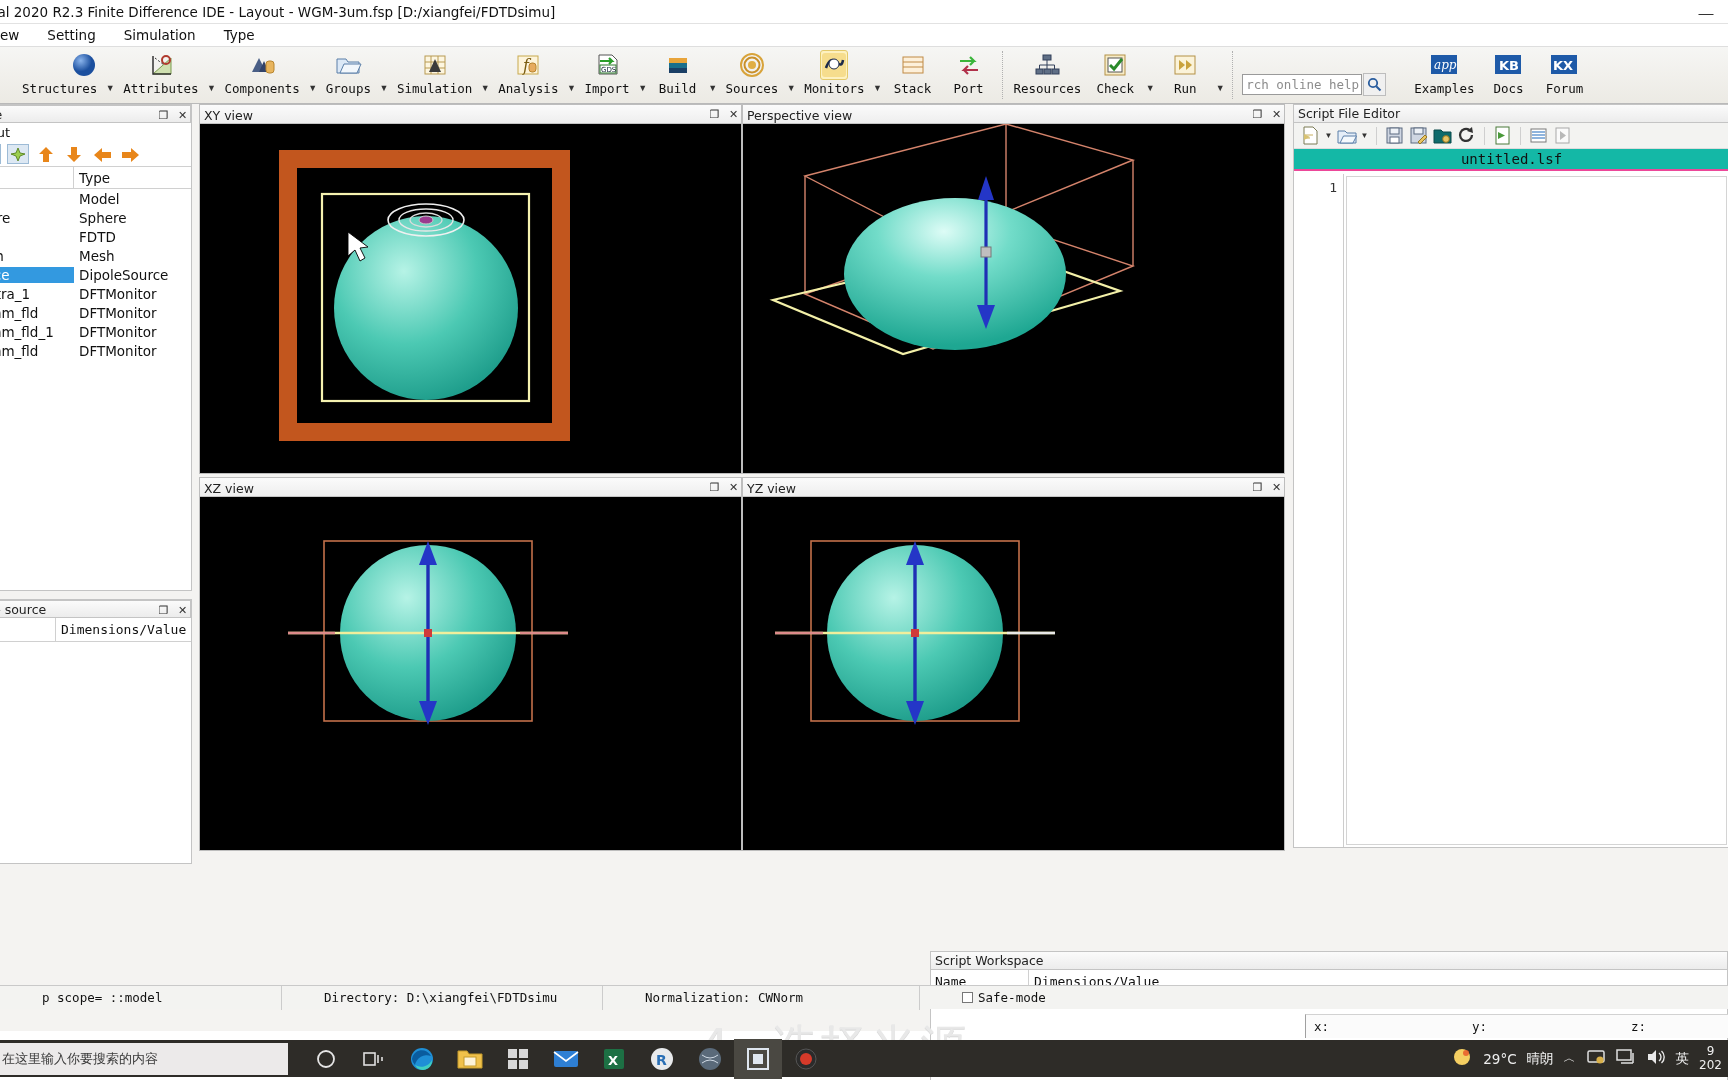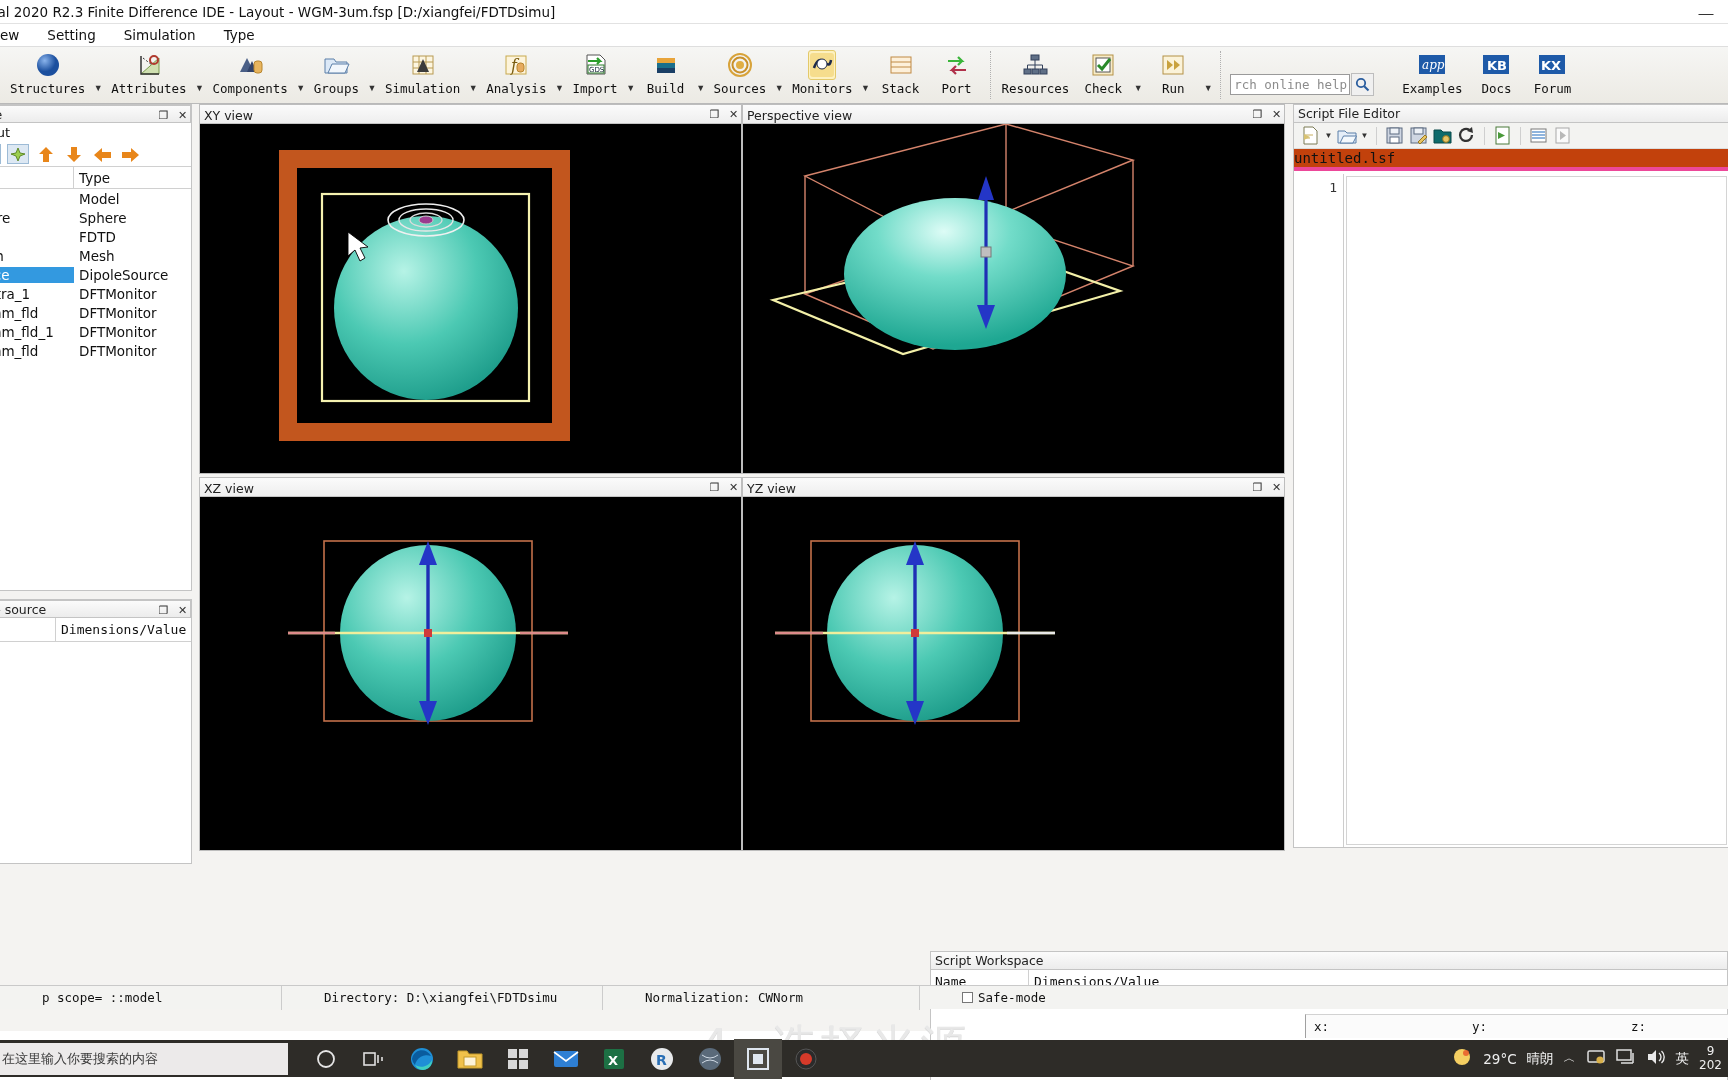--- a/index.html
+++ b/index.html
@@ -111,22 +111,22 @@
               padding-left:4px; position:relative; }
   .vp-canvas { position:absolute; left:0; right:0; top:19px; bottom:0; background:#000; overflow:hidden; }
   
   #script-editor { position:absolute; left:1293px; top:0; width:437px; height:744px;
                    background:#fff; border:1px solid #c4c4c4; }
   #se-toolbar { height:26px; background:#f3f3f1; border-bottom:1px solid #dcdcdc;
                 display:flex; align-items:center; gap:3px; padding-left:6px; }
   .se-btn { width:21px; height:21px; display:flex; align-items:center; justify-content:center; }
   .se-caret { width:9px; display:flex; align-items:center; justify-content:center; color:#333; font-size:8px; }
   .se-div { width:1px; height:18px; background:#cfcfcf; margin:0 4px; }
-  #se-tabbar { height:22px; background:#c2410c; border-bottom:4px solid #ec4899;
-               display:flex; align-items:center; }
+  #se-tabbar { height:22px; background:#14b8a6; border-bottom:2px solid #ec4899;
+               display:flex; align-items:center; justify-content:center; }
   #se-tab { font-family:"DejaVu Sans Mono", monospace; font-size:14px; color:#111; }
   #se-body { position:absolute; left:0; right:0; top:69px; bottom:0; display:flex; background:#fff; }
   #se-gutter { width:50px; background:#fff; border-right:1px solid #cdcdcd;
                font-family:"DejaVu Sans Mono", monospace; font-size:13px; color:#333;
                text-align:right; padding:6px 6px 0 0; }
   #se-text { flex:1; background:#fff; border:1px solid #d4d4d4; margin:2px; }
   
   #script-ws { position:absolute; left:930px; top:847px; width:798px; height:160px;
                background:#fff; border:1px solid #c4c4c4; }
   #ws-header { height:24px; border-bottom:1px solid #d0d0d0; display:flex; align-items:center;
@@ -171,21 +171,21 @@
 
 <div id="menubar">
   <div class="menu-item">ew</div>
   <div class="menu-item">Setting</div>
   <div class="menu-item">Simulation</div>
   <div class="menu-item">Type</div>
 </div>
 
 <div id="ribbon">
 
-  <div class="rb-btn" style="margin-left:2px;">
+  <div class="rb-btn" style="margin-left:14px;align-items:flex-end;">
     <div class="rb-icon">
       <svg width="26" height="26">
           <defs>
             <radialGradient id="gsph" cx="35%" cy="30%">
               <stop offset="0%" stop-color="#8ab4ec"></stop>
               <stop offset="100%" stop-color="#1b4f9e"></stop>
             </radialGradient>
           </defs>
           <circle cx="13" cy="13" r="11" fill="url(#gsph)"></circle>
         </svg>

